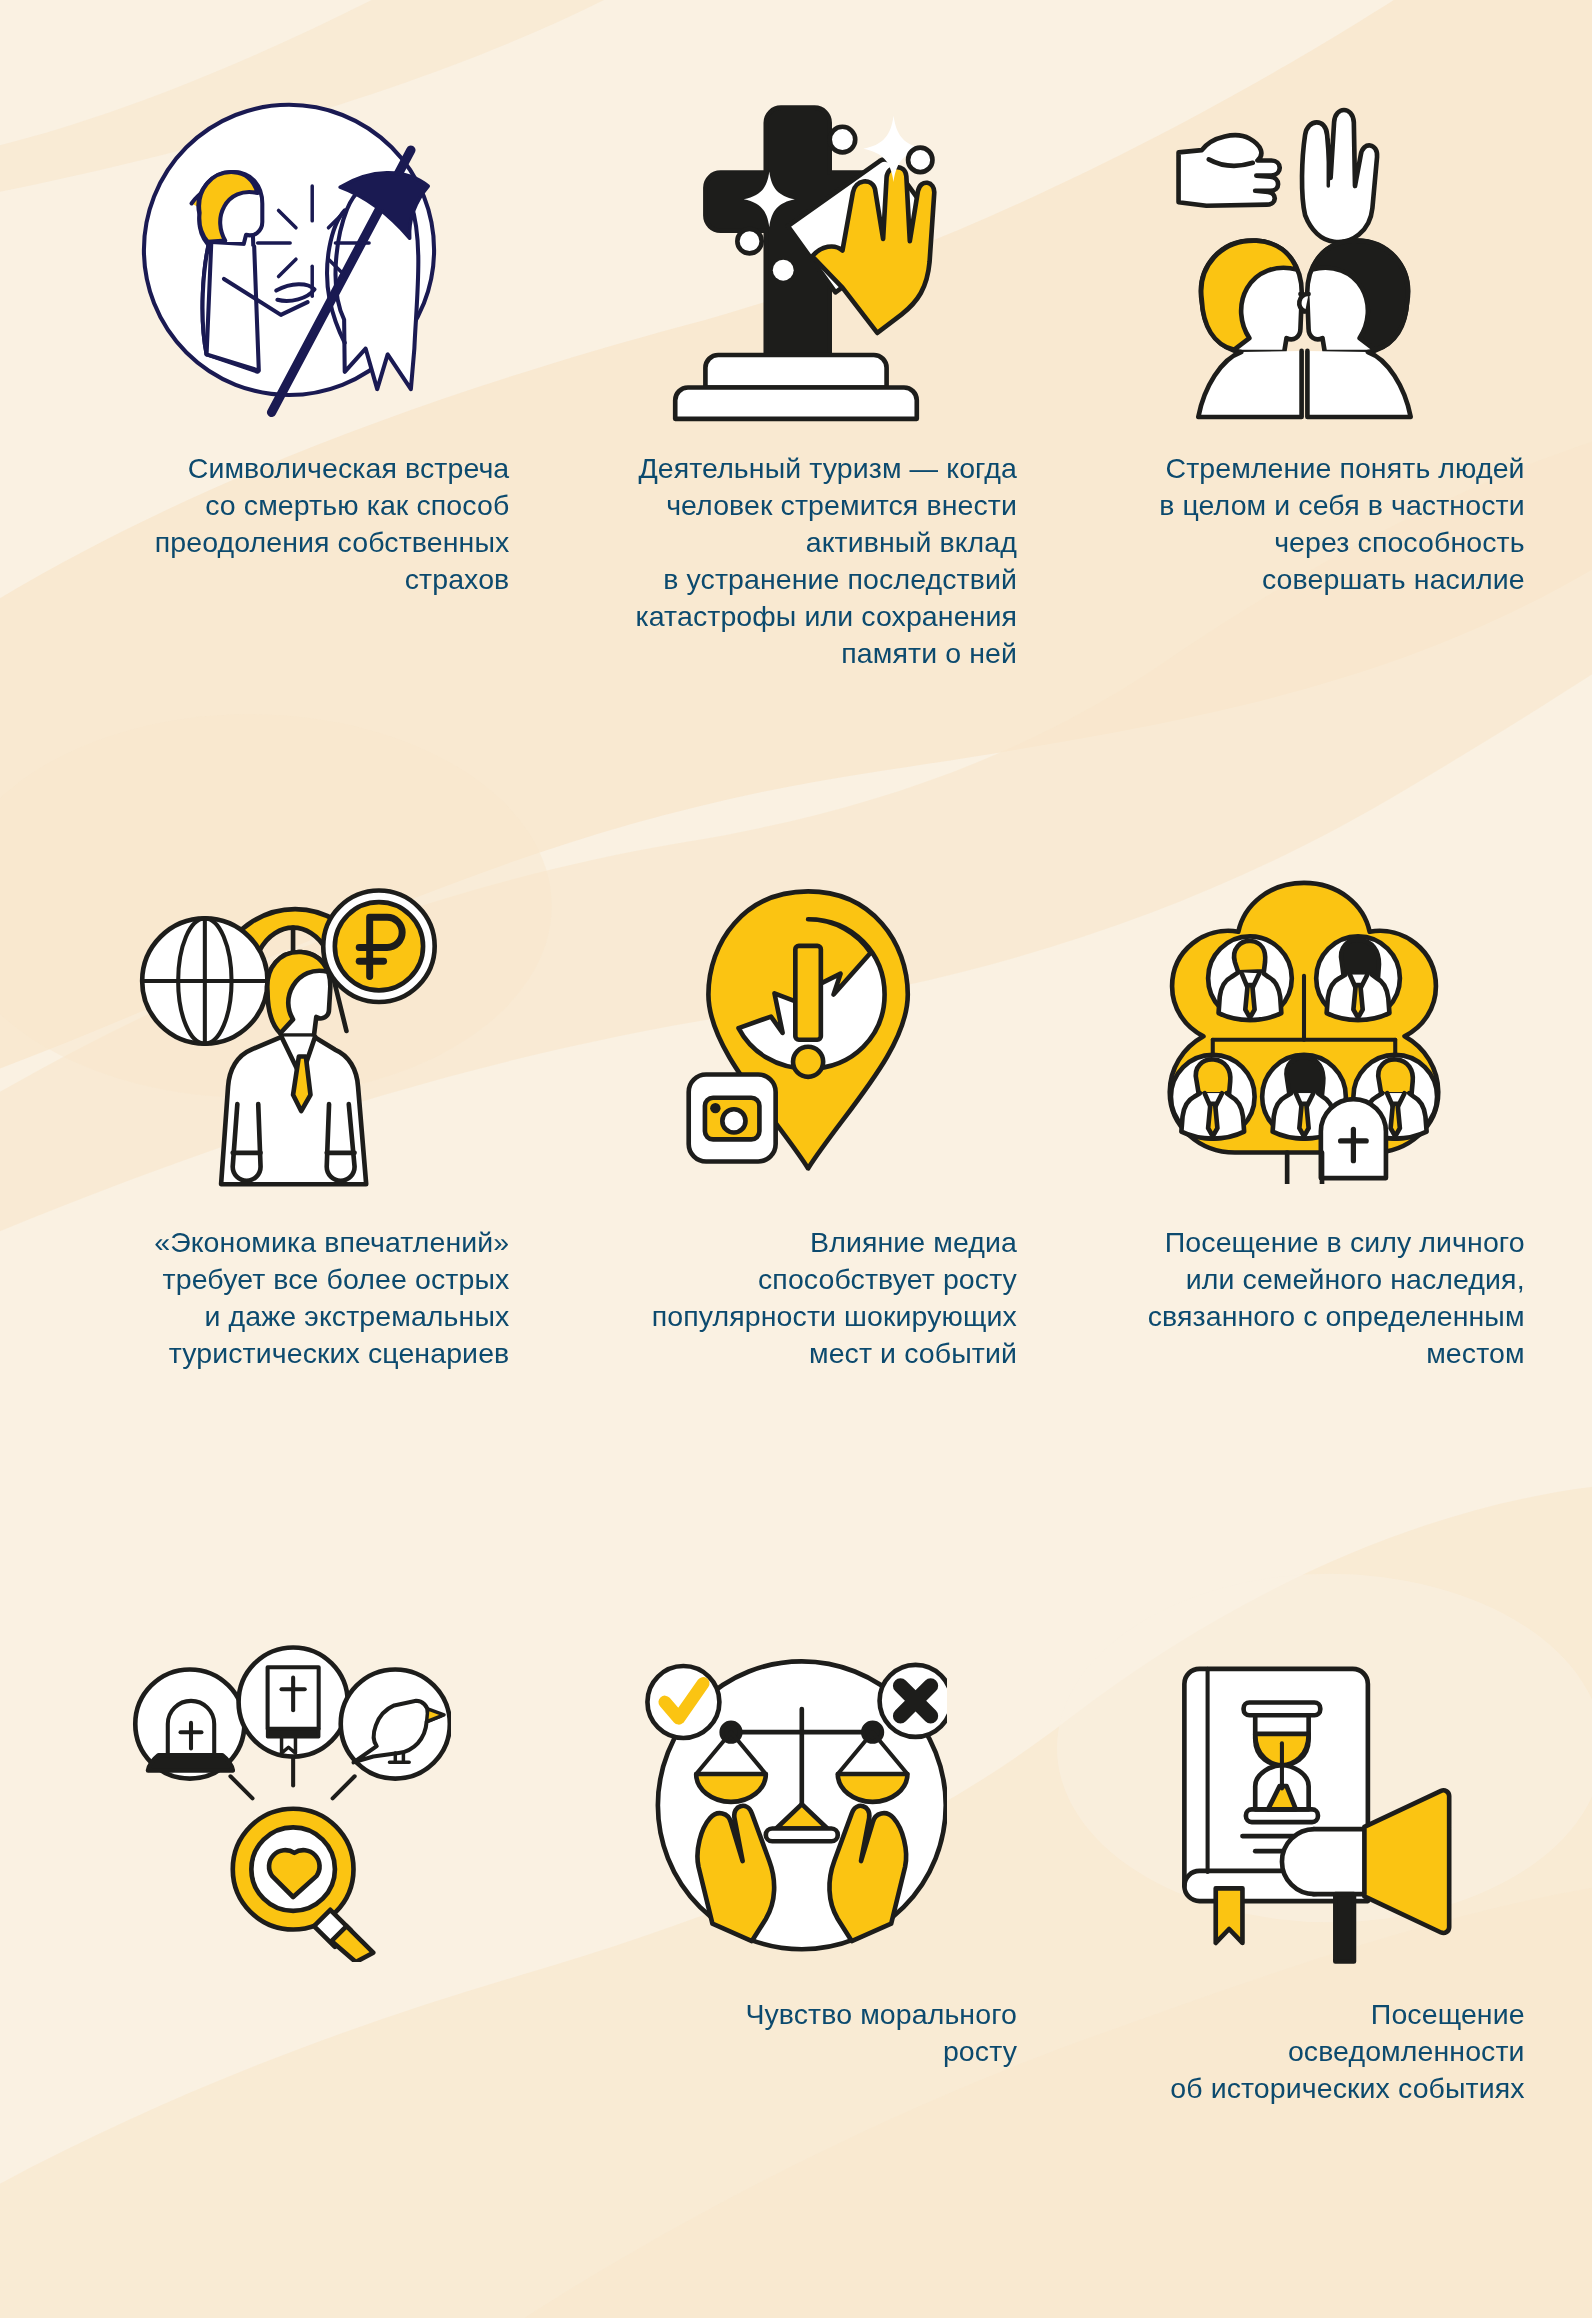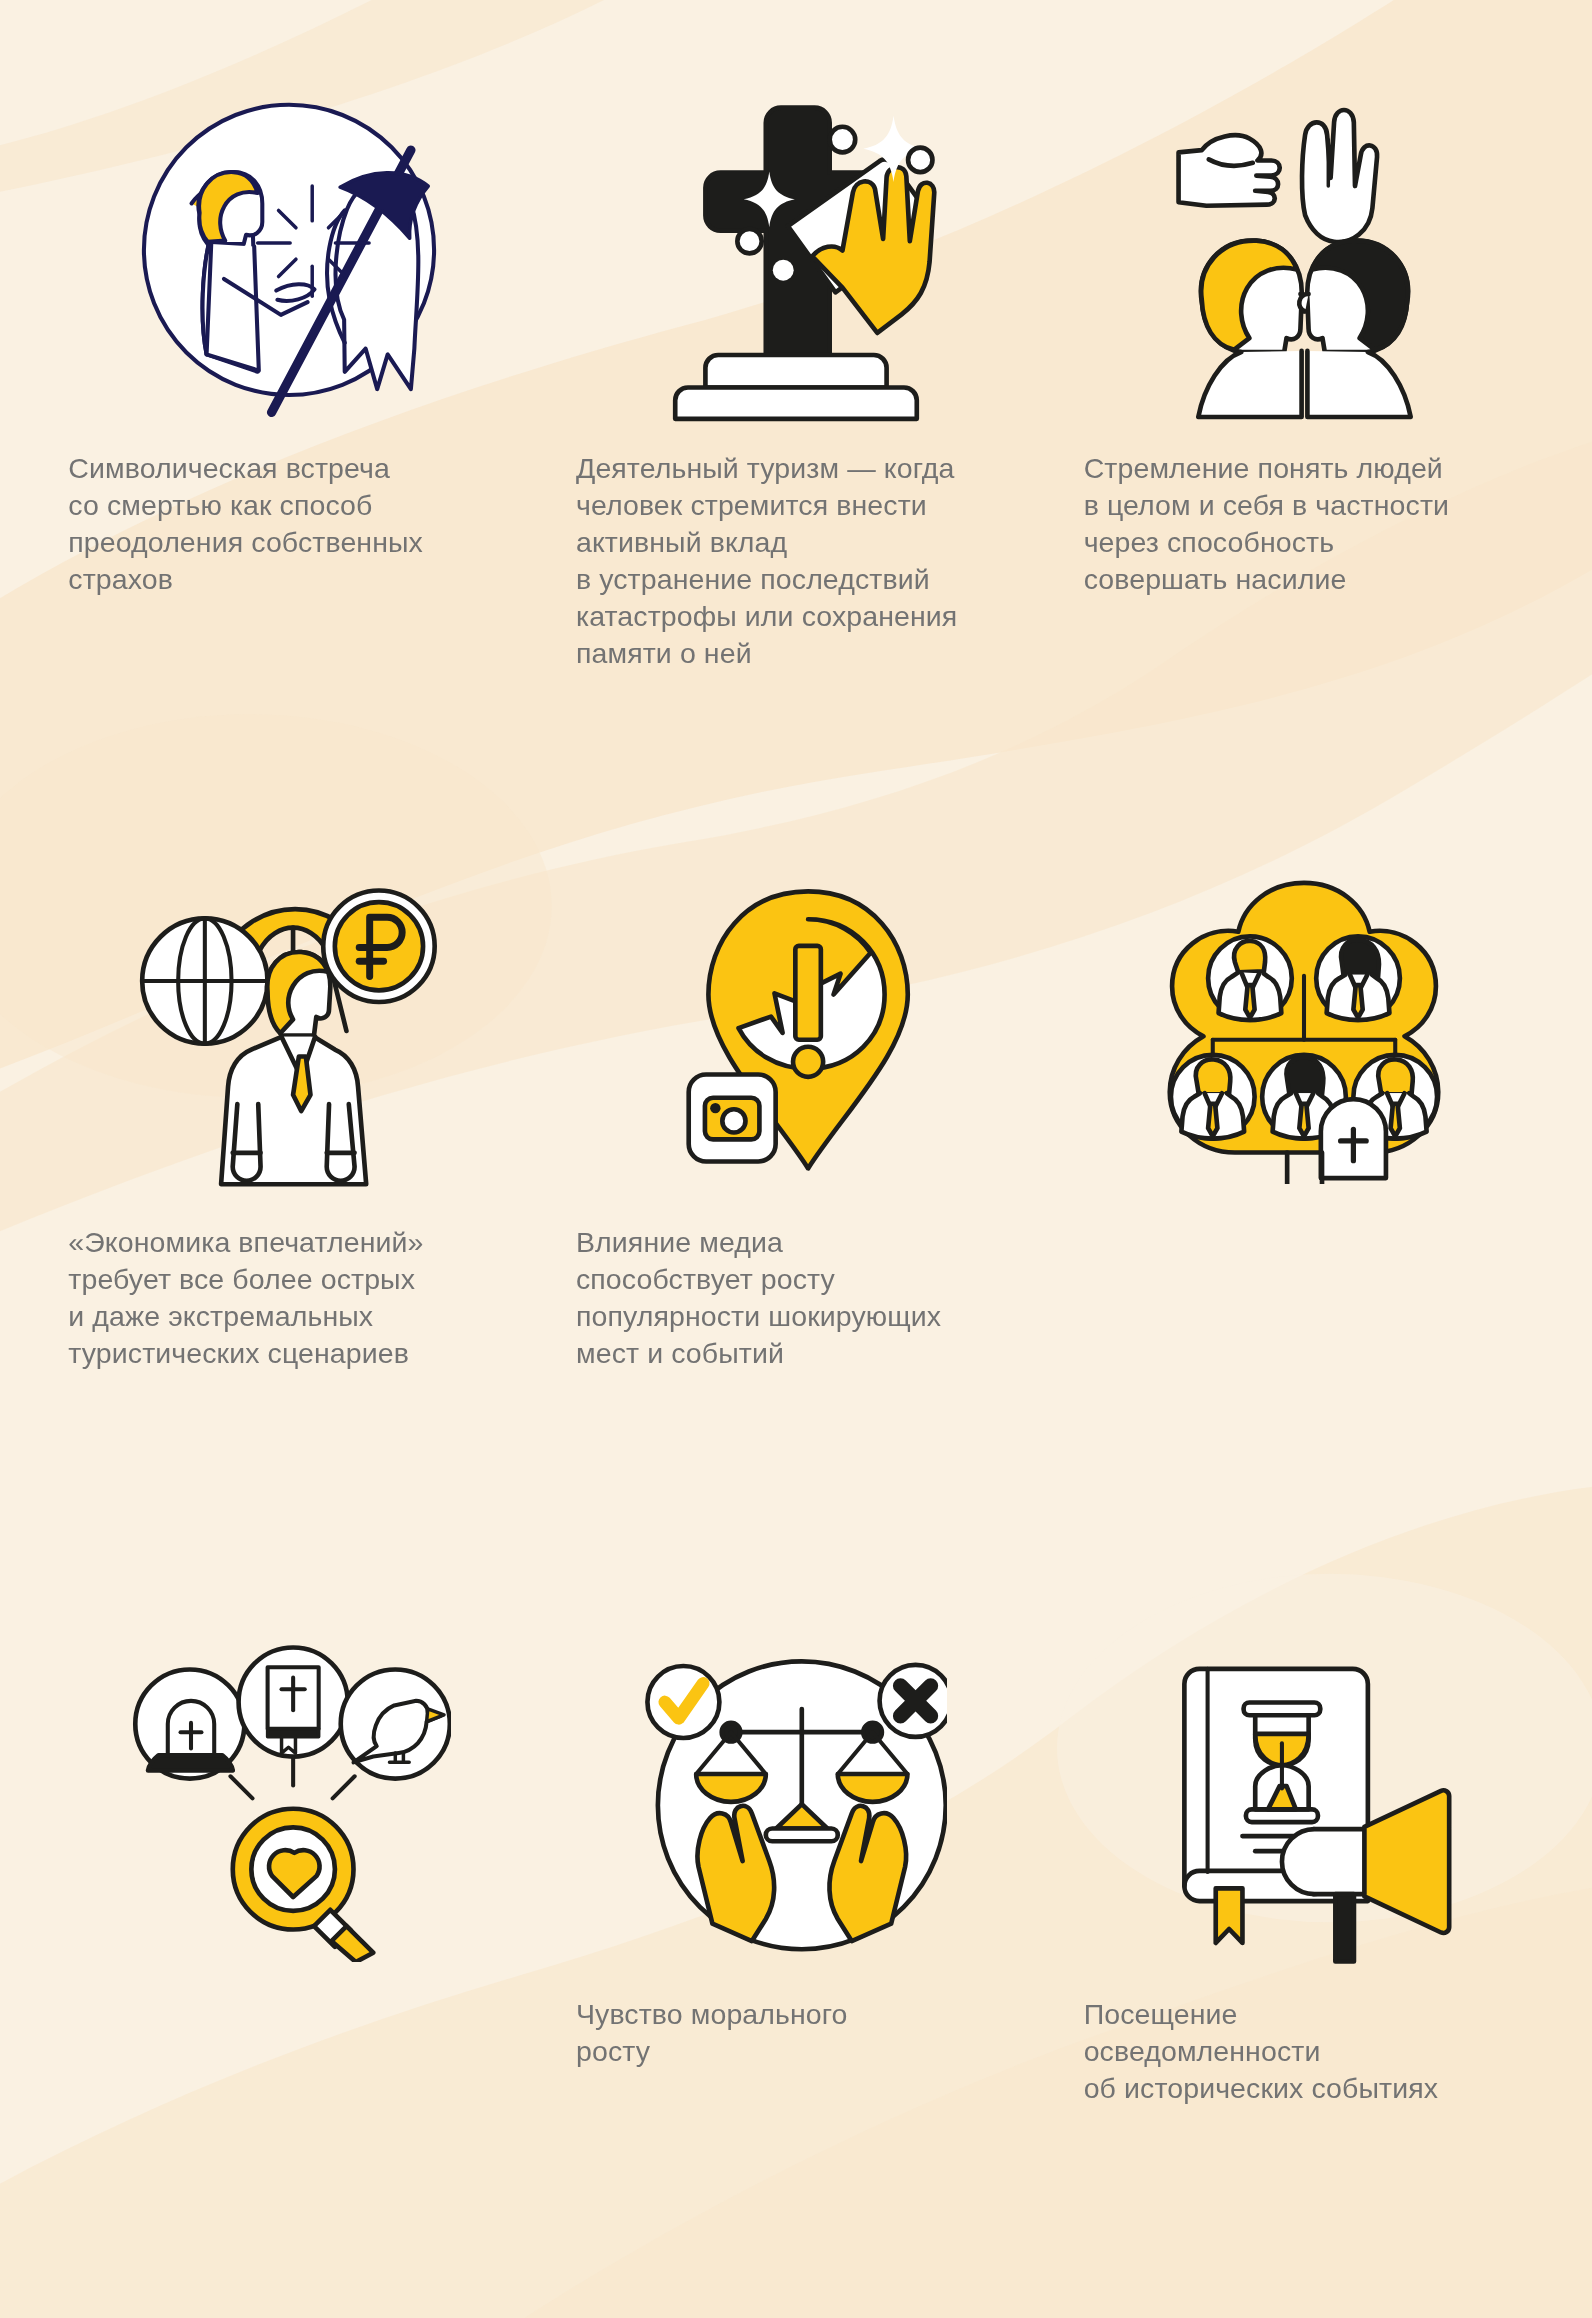--- a/index.html
+++ b/index.html
@@ -48,24 +48,24 @@
     height: 348px;
     display: flex;
     align-items: center;
     justify-content: center;
   }
   .icon-box svg { display: block; }
 
   .caption {
     margin-top: 15px;
     width: 441px;
-    text-align: left;
+    text-align: right;
     font-size: 28.5px;
     line-height: 1.30;
-    color: #737373;
+    color: #0c4a6e;
     letter-spacing: 0.1px;
     white-space: pre-line;
   }
 
   
   .row2 .caption { margin-top: 23px; }
   .row3 .caption { margin-top: 23px; }
 </style>
 </head>
 <body>
@@ -310,20 +310,24 @@
           <path d="M294 450 a56 56 0 0 1 112 0 L 406 530 L 294 530 Z" fill="#FFFFFF"></path>
           <g stroke-width="9">
             <line x1="350" y1="446" x2="350" y2="500"></line>
             <line x1="328" y1="466" x2="372" y2="466"></line>
           </g>
 
           <path d="M236 486 L 236 540 M 296 486 L 296 540" fill="none"></path>
         </g>
       </svg>
     </div>
+    <div class="caption">Посещение в силу личного
+или семейного наследия,
+связанного с определенным
+местом</div>
   </div>
 
   <div class="cell row3">
     <div class="icon-box">
       <svg width="325" height="325" viewBox="0 0 560 560">
         <g stroke="#1D1D1B" stroke-width="8" stroke-linejoin="round" stroke-linecap="round">
 
           <circle cx="110" cy="150" r="94" fill="#FFFFFF"></circle>
           <path d="M72 150 a40 40 0 0 1 80 0 L 152 204 L 72 204 Z" fill="#FFFFFF" stroke-width="7"></path>
           <g stroke-width="7">

